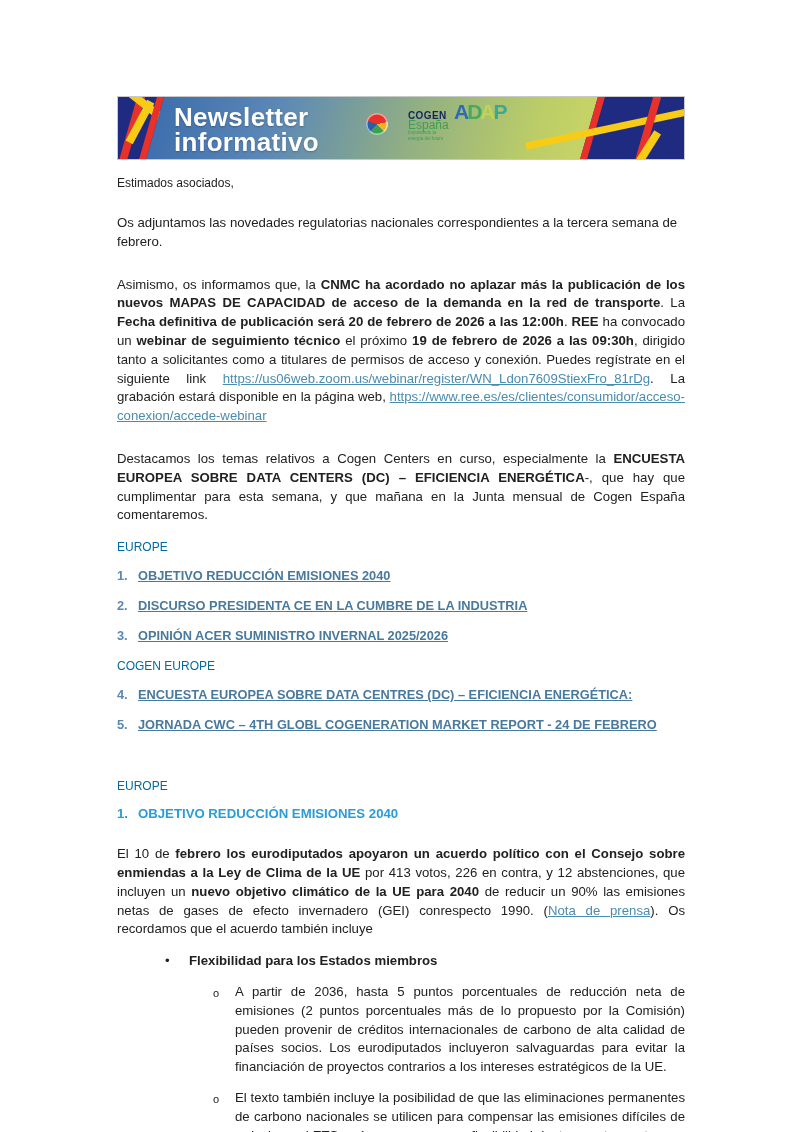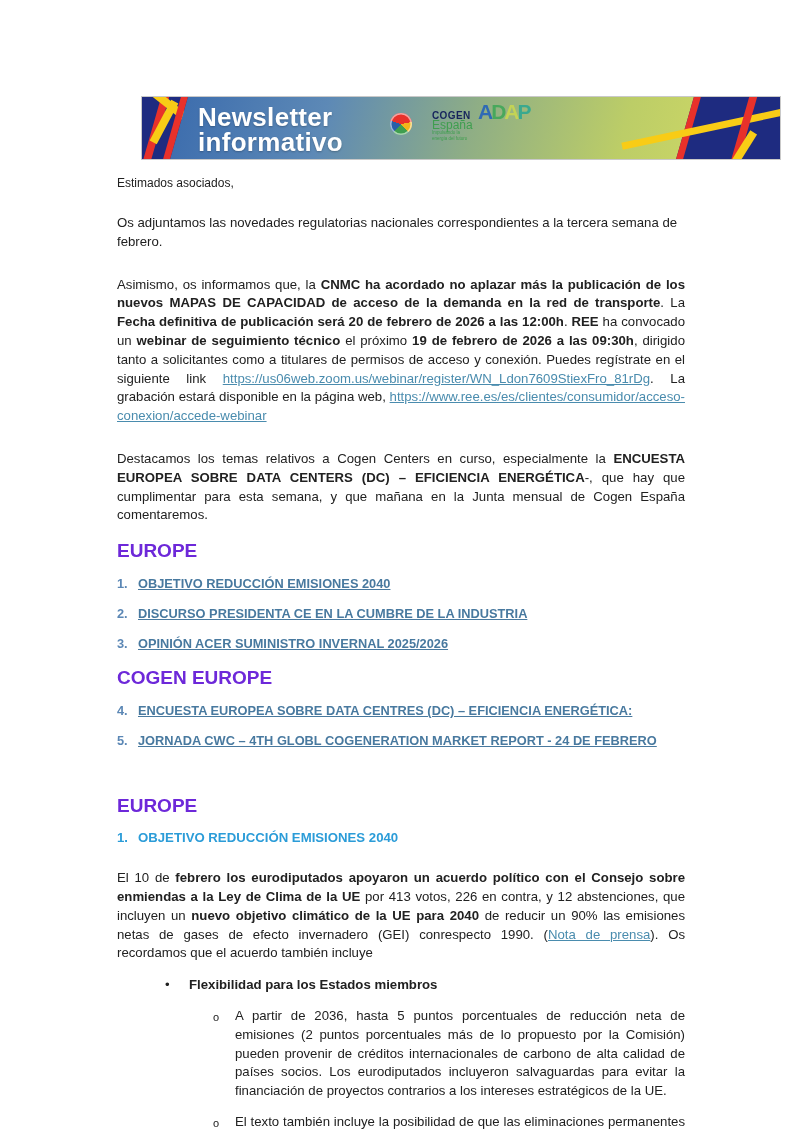--- a/index.html
+++ b/index.html
@@ -5,22 +5,22 @@
   * { margin:0; padding:0; box-sizing:border-box; }
   html,body { background:#ffffff; }
   body {
     width:800px; height:1132px; position:relative; overflow:hidden;
     font-family:"Liberation Sans", sans-serif; color:#212121;
   }
   .page { position:absolute; left:117px; top:96px; width:568px; }
 
   
   .banner {
-    position:relative; width:640px; height:64px; background:#1e2b80;
-    overflow:hidden; border:1px solid #c9c9c9;margin-left:24px;
+    position:relative; width:568px; height:64px; background:#1e2b80;
+    overflow:hidden; border:1px solid #c9c9c9;
   }
   .band-gradient {
     position:absolute; left:30px; right:88px; top:-6px; bottom:-6px;
     background:linear-gradient(90deg,#3f6fae 0%,#5d89b6 28%,#8fae85 58%,#bccd67 88%,#c6d366 100%);
     transform:skewX(-16deg);
     border-left:7px solid #e8312a; border-right:7px solid #e8312a;
   }
   .y-strip { position:absolute; background:#f8cc16; }
   .y1 { left:-18px; top:6px;  width:96px;  height:8px; transform:rotate(38deg); }
   .y2 { left:18px;  top:2px;  width:8px;   height:46px; transform:rotate(28deg); }
@@ -51,21 +51,21 @@
 
   
   .greeting { margin-top:16px; font-size:12px; }
   .para { margin-top:24px; font-size:13.2px; line-height:18.8px; }
   .justify { text-align:justify; }
   b, .b { font-weight:bold; }
   a.link, .link {
     color:#4a8cae; cursor:pointer;
     overflow-wrap:break-word; word-break:break-word;
   }
-  .sec-label { margin-top:15px; font-size:19px; font-weight:bold; color:#6d28d9; }
+  .sec-label { margin-top:15px; font-size:12px; font-weight:normal; color:#0369a1; }
   .sec-label.gap { margin-top:46px; }
 
   .toc-item { margin-top:13px; display:flex; font-size:12.8px; font-weight:bold; line-height:17px; }
   .toc-num  { width:21px; color:#5b87b5; }
   .toc-link { color:#48799f; text-decoration:underline; cursor:pointer; }
 
   .sec-heading { margin-top:13px; display:flex; font-size:13.2px; font-weight:bold; color:#2b9cd8; }
   .sec-heading .num { width:21px; }
 
   .bullet-row { margin-top:13px; display:flex; font-size:13.2px; line-height:18.8px; }

